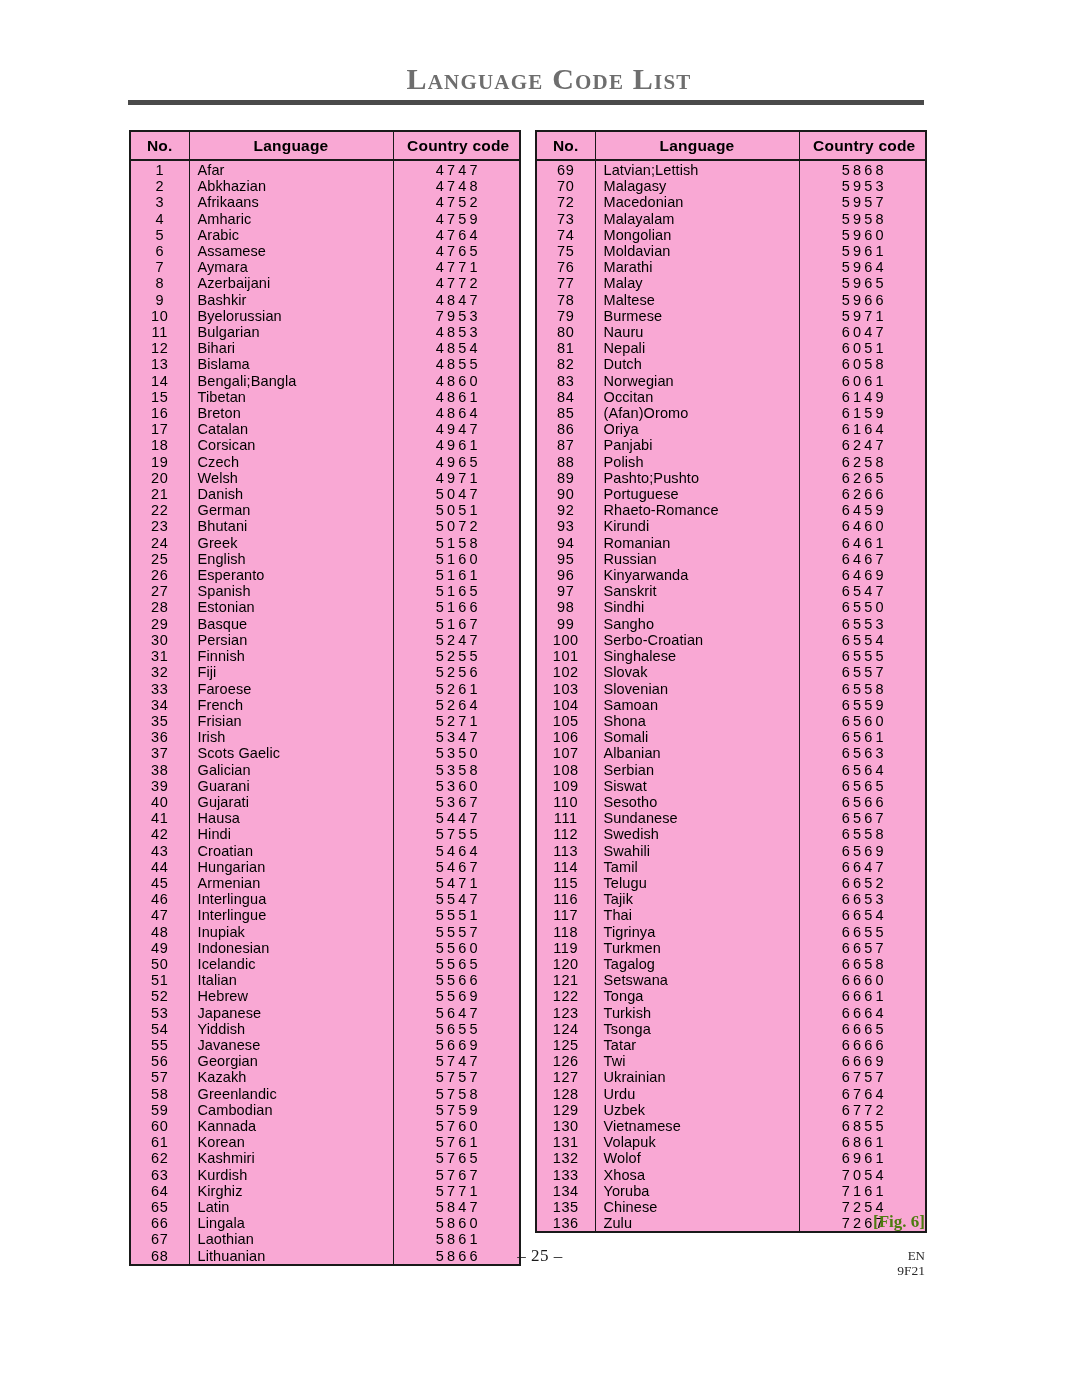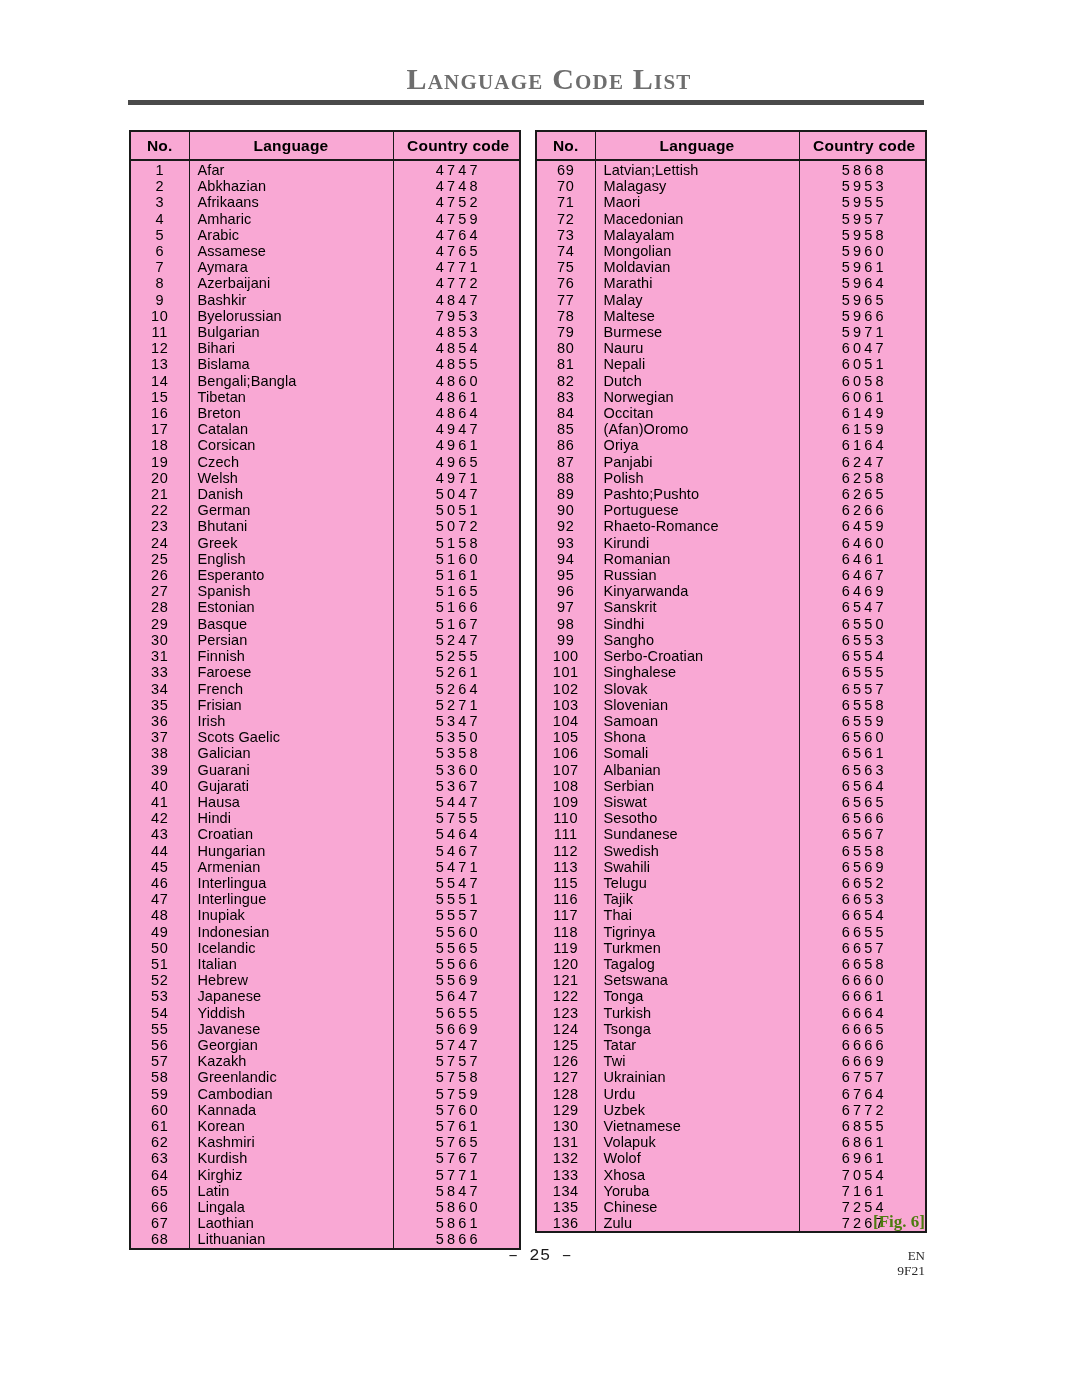--- a/index.html
+++ b/index.html
@@ -105,21 +105,21 @@
     font-weight: bold;
     color: #4d7c0f;
     white-space: nowrap;
   }
   .page-number {
     position: absolute;
     left: 0;
     top: 1246px;
     width: 1080px;
     text-align: center;
-    font-family: Liberation Mono, monospace;
+    font-family: Liberation Serif, serif;
     font-size: 17px;
     color: #1a1a1a;
     letter-spacing: 0.5px;
     white-space: nowrap;
   }
   .doc-lang-code {
     position: absolute;
     right: 155px;
     top: 1248px;
     text-align: left;
@@ -310,20 +310,25 @@
         <td class="cell-no">30</td>
         <td class="cell-lang">Persian</td>
         <td class="cell-code">5247</td>
       </tr>
       <tr>
         <td class="cell-no">31</td>
         <td class="cell-lang">Finnish</td>
         <td class="cell-code">5255</td>
       </tr>
       <tr>
+        <td class="cell-no">32</td>
+        <td class="cell-lang">Fiji</td>
+        <td class="cell-code">5256</td>
+      </tr>
+      <tr>
         <td class="cell-no">33</td>
         <td class="cell-lang">Faroese</td>
         <td class="cell-code">5261</td>
       </tr>
       <tr>
         <td class="cell-no">34</td>
         <td class="cell-lang">French</td>
         <td class="cell-code">5264</td>
       </tr>
       <tr>
@@ -517,25 +522,20 @@
         <td class="cell-no">69</td>
         <td class="cell-lang">Latvian;Lettish</td>
         <td class="cell-code">5868</td>
       </tr>
       <tr>
         <td class="cell-no">70</td>
         <td class="cell-lang">Malagasy</td>
         <td class="cell-code">5953</td>
       </tr>
       <tr>
-        <td class="cell-no">71</td>
-        <td class="cell-lang">Maori</td>
-        <td class="cell-code">5955</td>
-      </tr>
-      <tr>
         <td class="cell-no">72</td>
         <td class="cell-lang">Macedonian</td>
         <td class="cell-code">5957</td>
       </tr>
       <tr>
         <td class="cell-no">73</td>
         <td class="cell-lang">Malayalam</td>
         <td class="cell-code">5958</td>
       </tr>
       <tr>
@@ -725,20 +725,25 @@
       </tr>
       <tr>
         <td class="cell-no">112</td>
         <td class="cell-lang">Swedish</td>
         <td class="cell-code">6558</td>
       </tr>
       <tr>
         <td class="cell-no">113</td>
         <td class="cell-lang">Swahili</td>
         <td class="cell-code">6569</td>
+      </tr>
+      <tr>
+        <td class="cell-no">114</td>
+        <td class="cell-lang">Tamil</td>
+        <td class="cell-code">6647</td>
       </tr>
       <tr>
         <td class="cell-no">115</td>
         <td class="cell-lang">Telugu</td>
         <td class="cell-code">6652</td>
       </tr>
       <tr>
         <td class="cell-no">116</td>
         <td class="cell-lang">Tajik</td>
         <td class="cell-code">6653</td>

